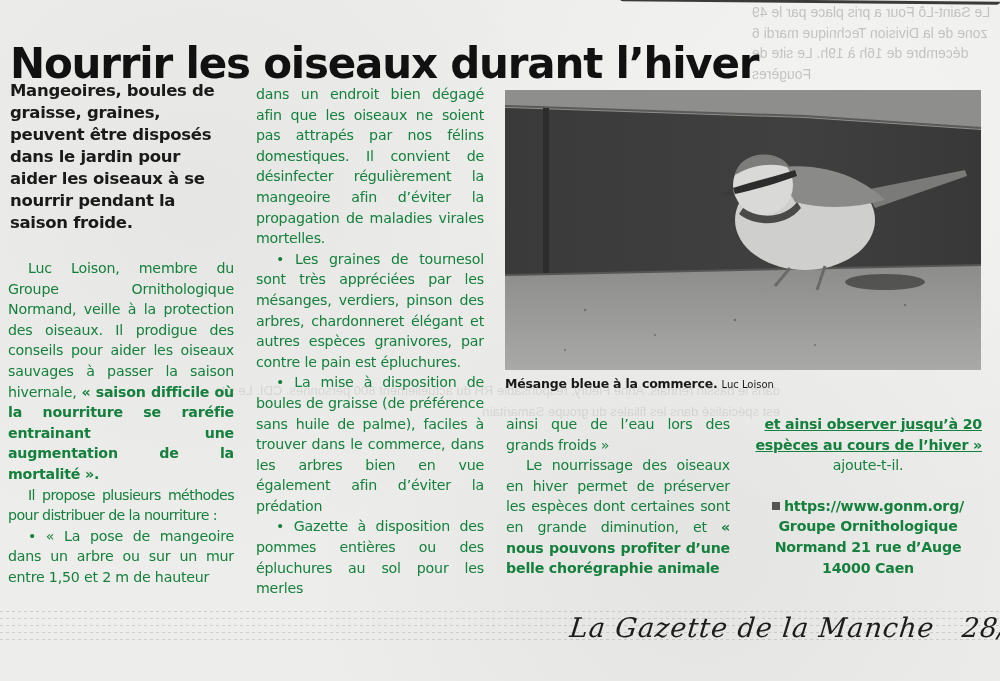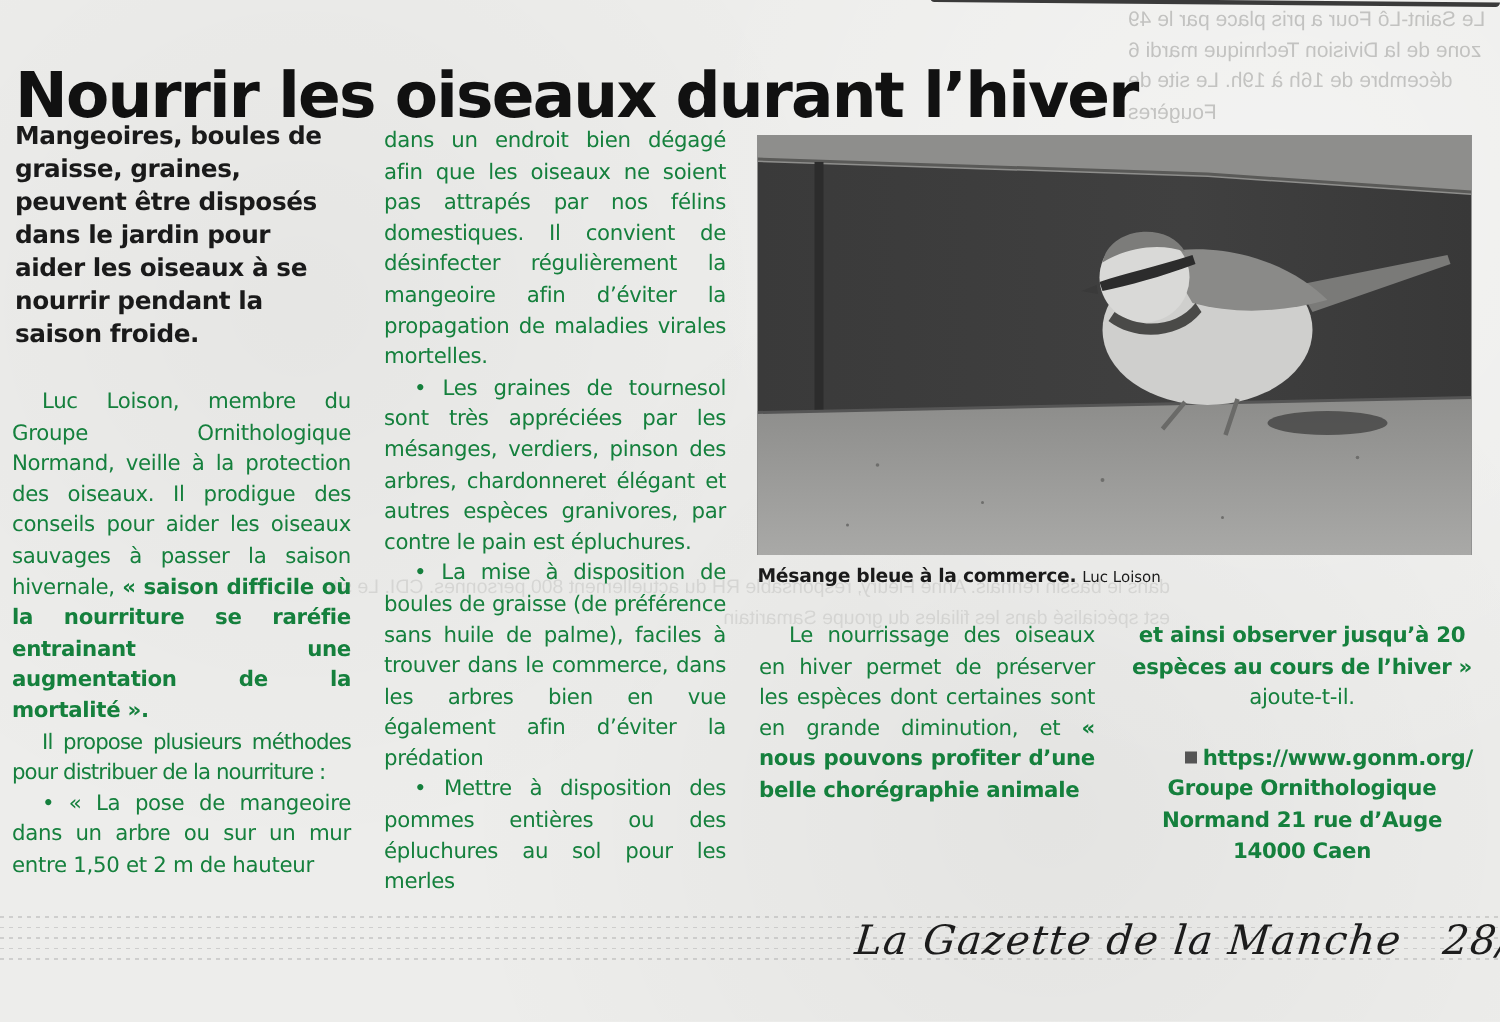--- a/index.html
+++ b/index.html
@@ -97,21 +97,21 @@
 <div class="col" style="left:8px; top:258px; width:226px;">
   <p><span>Luc Loison, membre du Groupe Ornithologique Normand, veille à la protection des oiseaux. Il prodigue des conseils pour aider les oiseaux sauvages à passer la saison hivernale, </span><span class="bold">« saison difficile où la nourriture se raréfie entrainant une augmentation de la mortalité ».</span></p>
   <p style="letter-spacing:-0.6px;">Il propose plusieurs méthodes pour distribuer de la nourriture :</p>
   <p>• « La pose de mangeoire dans un arbre ou sur un mur entre 1,50 et 2 m de hauteur</p>
 </div>
 
 <div class="col" style="left:256px; top:84px; width:228px;">
   <p class="noindent">dans un endroit bien dégagé afin que les oiseaux ne soient pas attrapés par nos félins domestiques. Il convient de désinfecter régulièrement la mangeoire afin d’éviter la propagation de maladies virales mortelles.</p>
   <p>• Les graines de tournesol sont très appréciées par les mésanges, verdiers, pinson des arbres, chardonneret élégant et autres espèces granivores, par contre le pain est épluchures.</p>
   <p>• La mise à disposition de boules de graisse (de préférence sans huile de palme), faciles à trouver dans le commerce, dans les arbres bien en vue également afin d’éviter la prédation</p>
-  <p>• Mettre à disposition des pommes entières ou des épluchures au sol pour les merles</p>
+  <p>• Gazette à disposition des pommes entières ou des épluchures au sol pour les merles</p>
 </div>
 
 <div class="photo">
   <svg width="476" height="280" viewBox="0 0 476 280">
     <defs>
       <linearGradient id="board" x1="0" y1="0" x2="0" y2="1">
         <stop offset="0" stop-color="#8c8c8a"></stop>
         <stop offset="1" stop-color="#a9a9a7"></stop>
       </linearGradient>
       <linearGradient id="shadowbg" x1="0" y1="0" x2="1" y2="0">
@@ -159,27 +159,28 @@
 
     <path d="M285 178 L270 196 M320 176 L312 200" stroke="#6a6a68" stroke-width="3"></path>
   </svg>
 </div>
 
 <div class="caption">
   <span class="title">Mésange bleue à la commerce.</span><span class="credit">Luc Loison</span>
 </div>
 
 <div class="col" style="left:506px; top:414px; width:224px;">
+  <p class="noindent">ainsi que de l’eau lors des grands froids »</p>
   <p><span>Le nourrissage des oiseaux en hiver permet de préserver les espèces dont certaines sont en grande diminution, et </span><span class="bold">« nous pouvons profiter d’une belle chorégraphie animale</span></p>
 </div>
 
 <div class="col" style="left:754px; top:414px; width:228px;">
-  <p class="noindent bold" style="text-align:center;">et ainsi observer jusqu’à 20 espèces au cours de l’hiver »</p>
+  <p class="noindent bold" style="text-align:right;text-decoration:underline;">et ainsi observer jusqu’à 20 espèces au cours de l’hiver »</p>
   <p class="noindent" style="text-align:center;">ajoute-t-il.</p>
-  <p class="noindent bold" style="text-align:right; margin-top:20px;">
+  <p class="noindent bold" style="text-align:center; margin-top:20px;">
     <span class="info-square"></span><span>https://www.gonm.org/</span>
   </p>
   <p class="noindent bold" style="text-align:center;">Groupe Ornithologique Normand 21 rue d’Auge 14000 Caen</p>
 </div>
 
 <div class="dotted-lines"></div>
 
 <div class="handwriting">
   <span>La Gazette de la Manche</span>
   <span style="margin-left:18px;">28/12/22</span>

